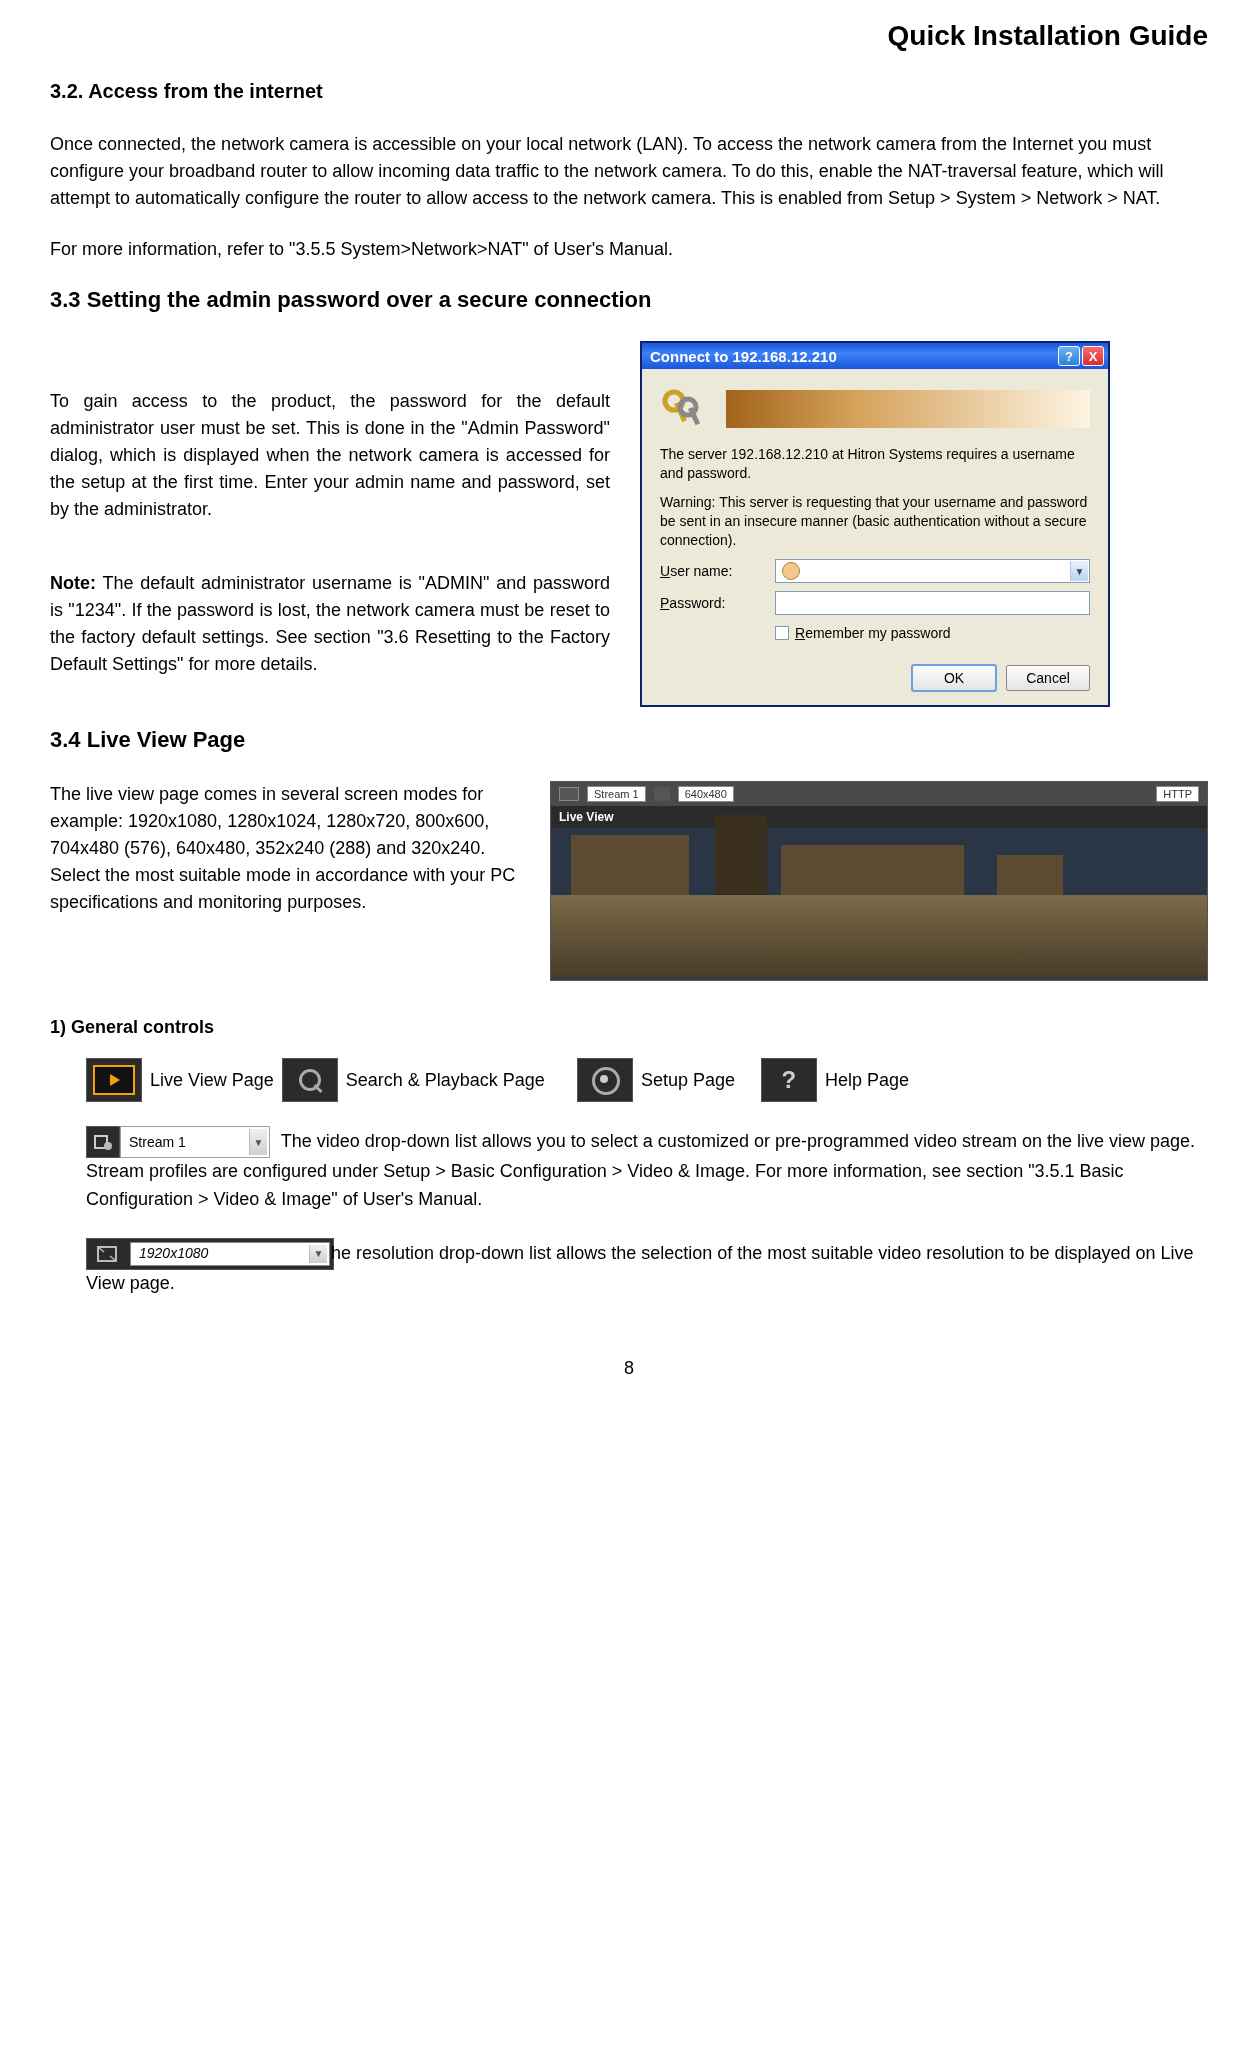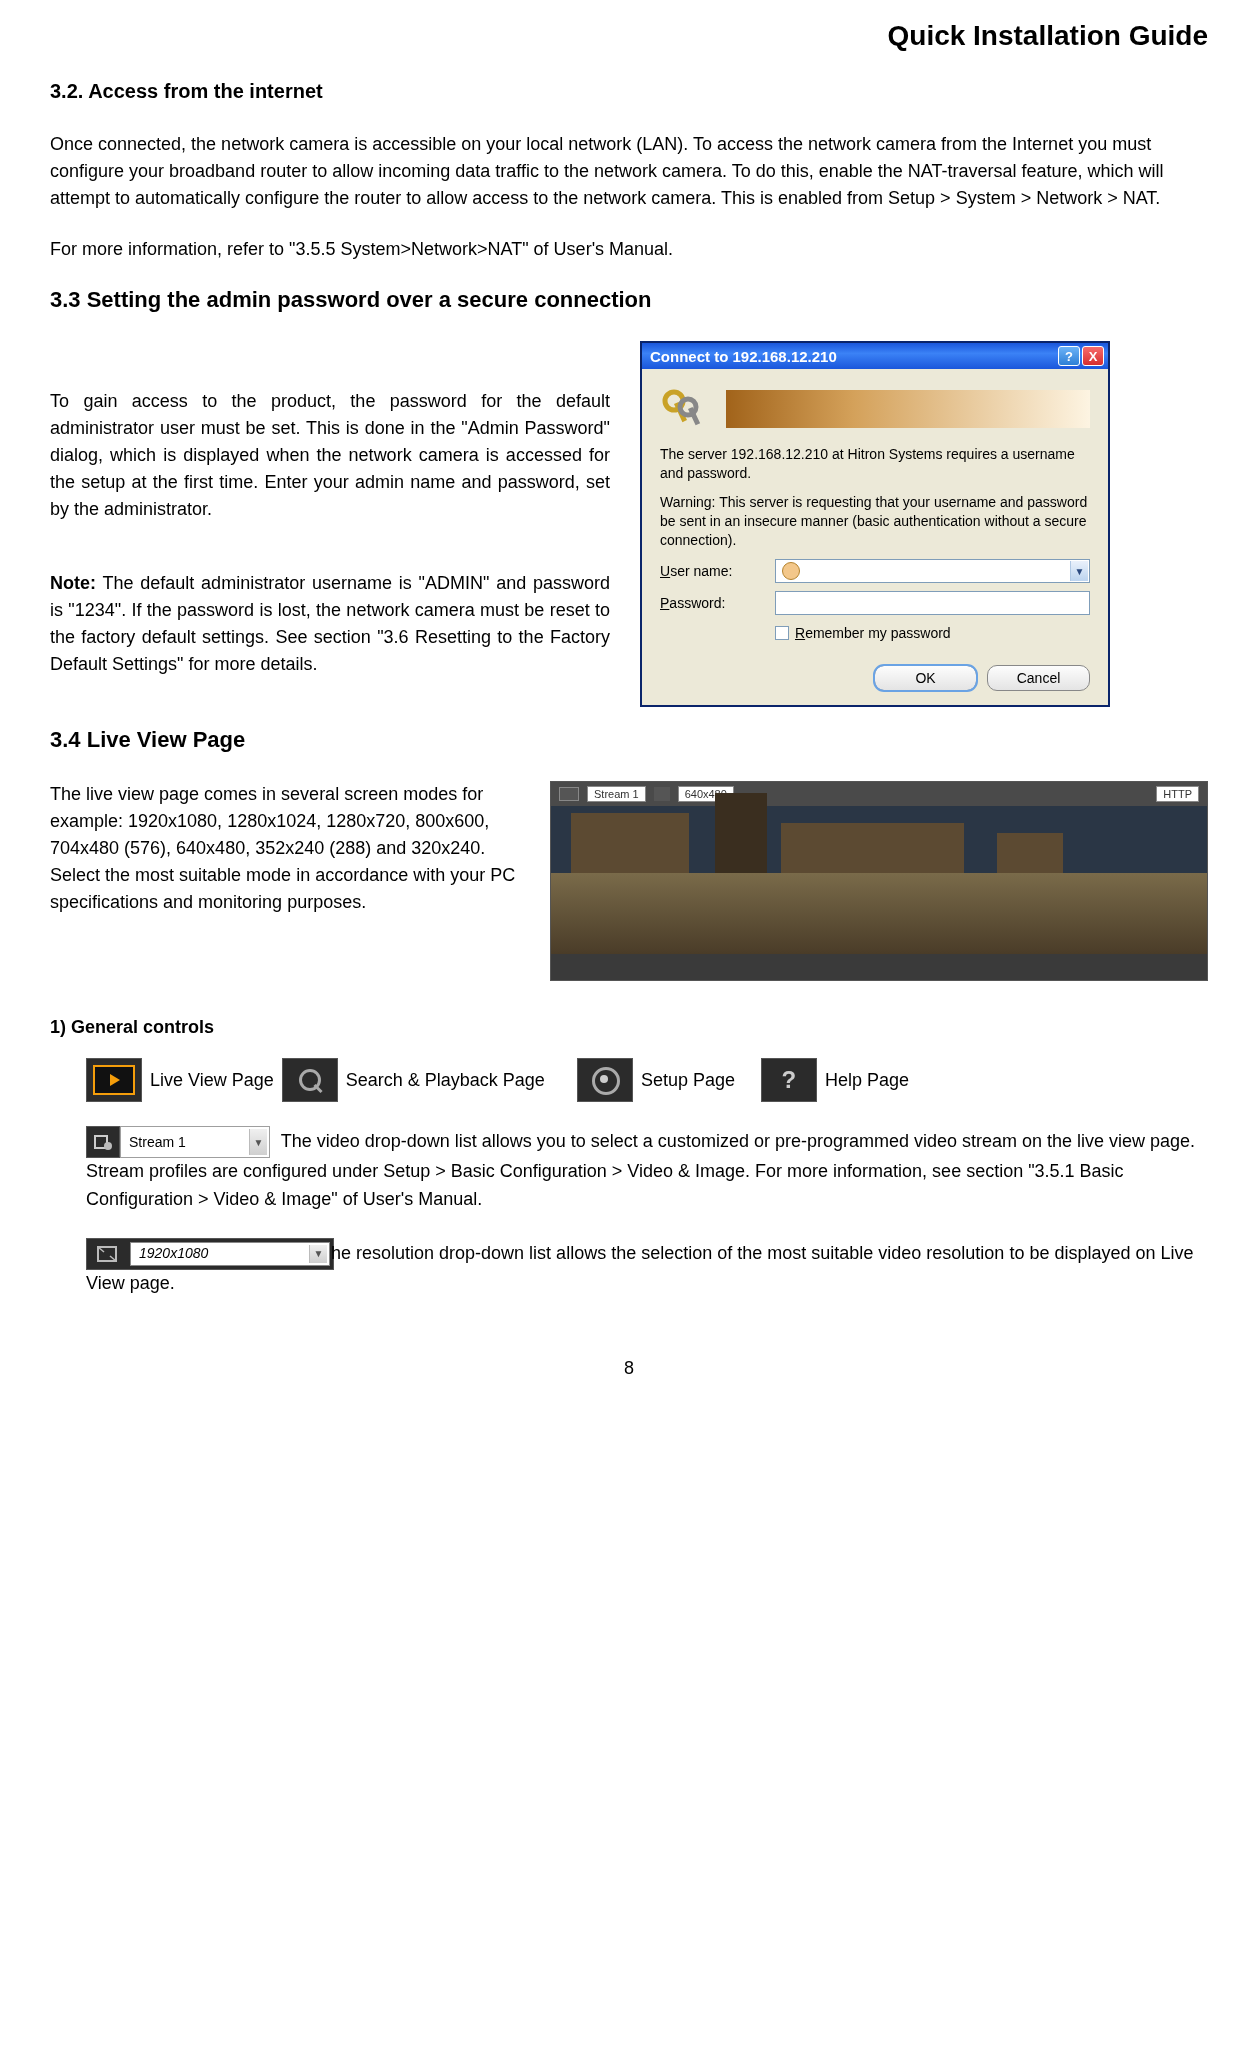--- a/index.html
+++ b/index.html
@@ -159,24 +159,24 @@
       height: 14px;
       border: 1px solid #7f9db9;
       background: #fff;
     }
     .dialog-btn-row {
       display: flex;
       justify-content: flex-end;
       gap: 10px;
     }
     .dialog-btn {
-      width: 103px;
+      width: 84px;
       height: 26px;
       border: 1px solid #888;
-      border-radius: 10px;
+      border-radius: 2px;
       background: linear-gradient(to bottom, #fdfdfd, #e4e4e4);
       display: flex;
       align-items: center;
       justify-content: center;
     }
     .dialog-btn.primary {
       outline: 2px solid #6aa3e4;
       outline-offset: -1px;
     }
     .sec34-wrap {
@@ -481,20 +481,21 @@
   <div class="sec34-text">The live view page comes in several screen modes for example: 1920x1080, 1280x1024, 1280x720, 800x600, 704x480 (576), 640x480, 352x240 (288) and 320x240. Select the most suitable mode in accordance with your PC specifications and monitoring purposes.</div>
   <div class="liveview-mock">
     <div class="liveview-toolbar">
       <span style="width:20px;height:14px;background:#555;border:1px solid #888;"></span>
       <span class="lv-mini-dd">Stream 1</span>
       <span style="width:16px;height:14px;background:#555;"></span>
       <span class="lv-mini-dd">640x480</span>
       <span style="flex:1"></span>
       <span class="lv-mini-dd">HTTP</span>
     </div>
+    <div class="liveview-label">Live View</div>
     <div class="liveview-img">
       <div class="building b1"></div>
       <div class="building b2"></div>
       <div class="building b3"></div>
       <div class="building b4"></div>
     </div>
   </div>
 </div>
 
 <div class="gc-heading">1)   General controls</div>

